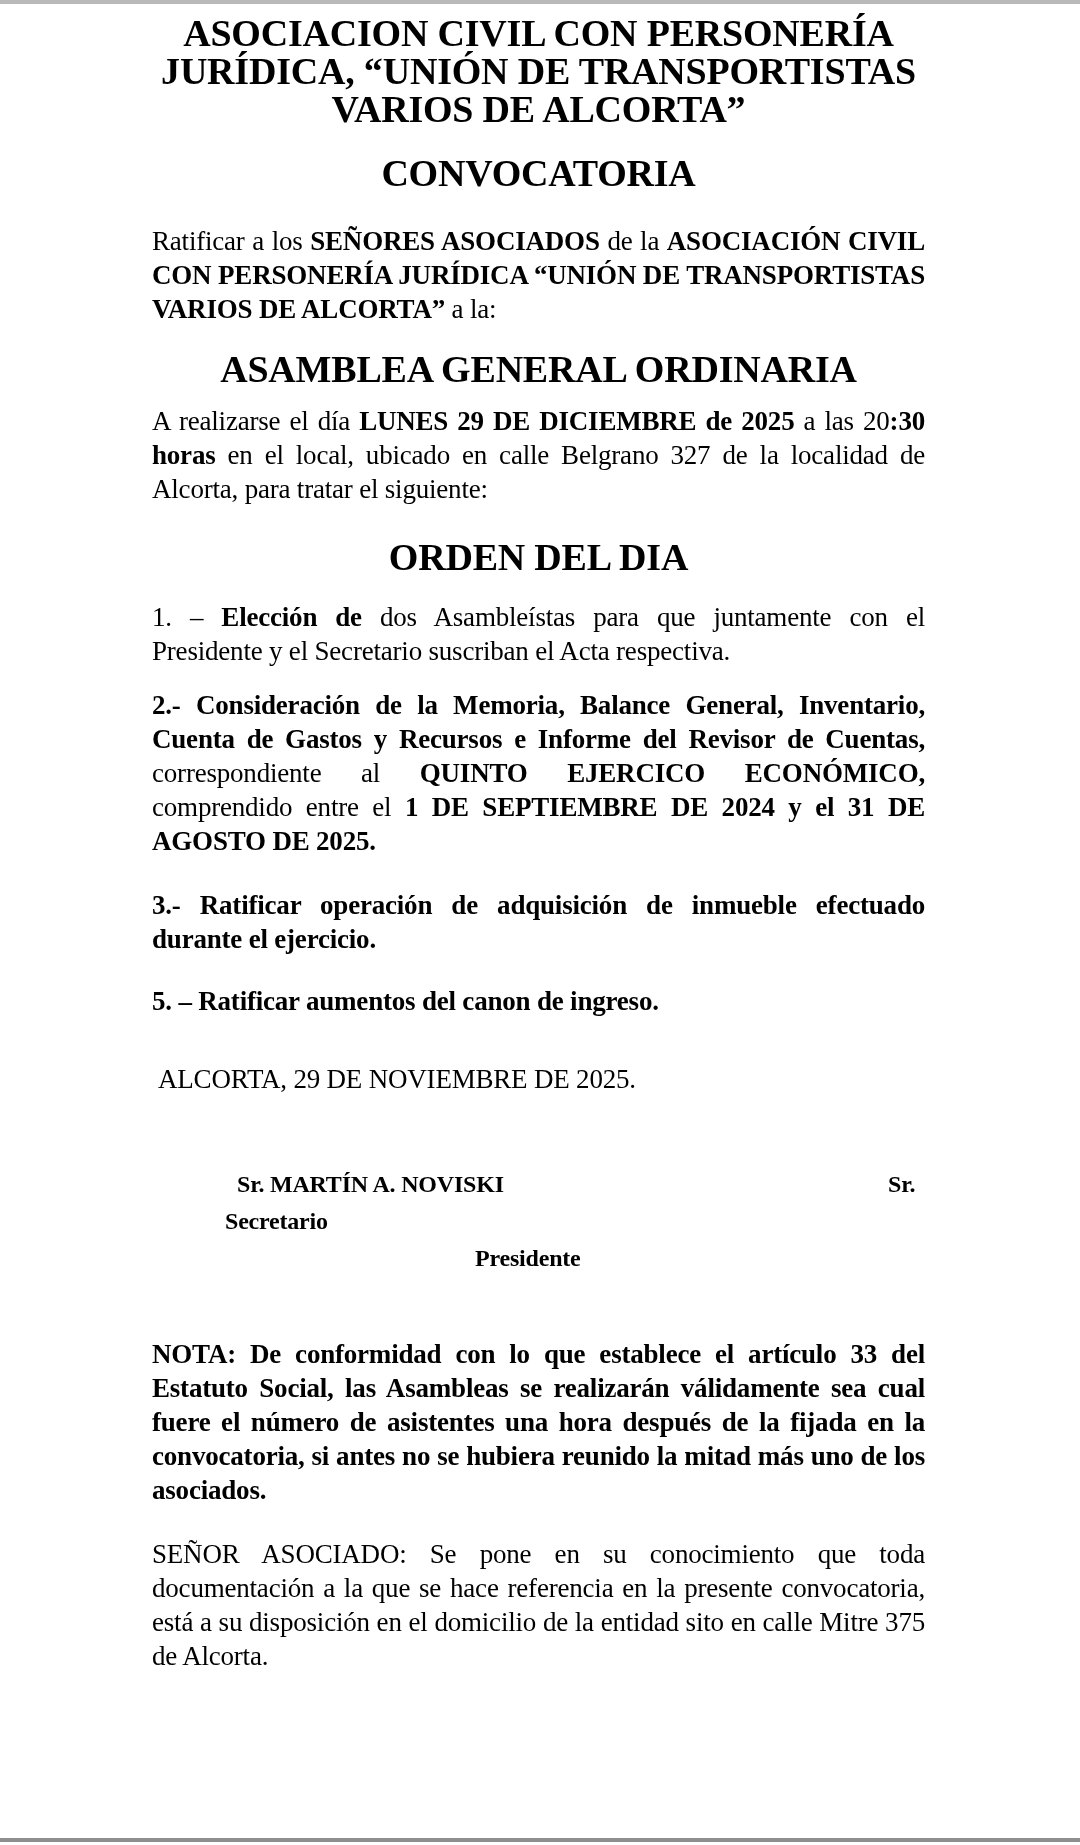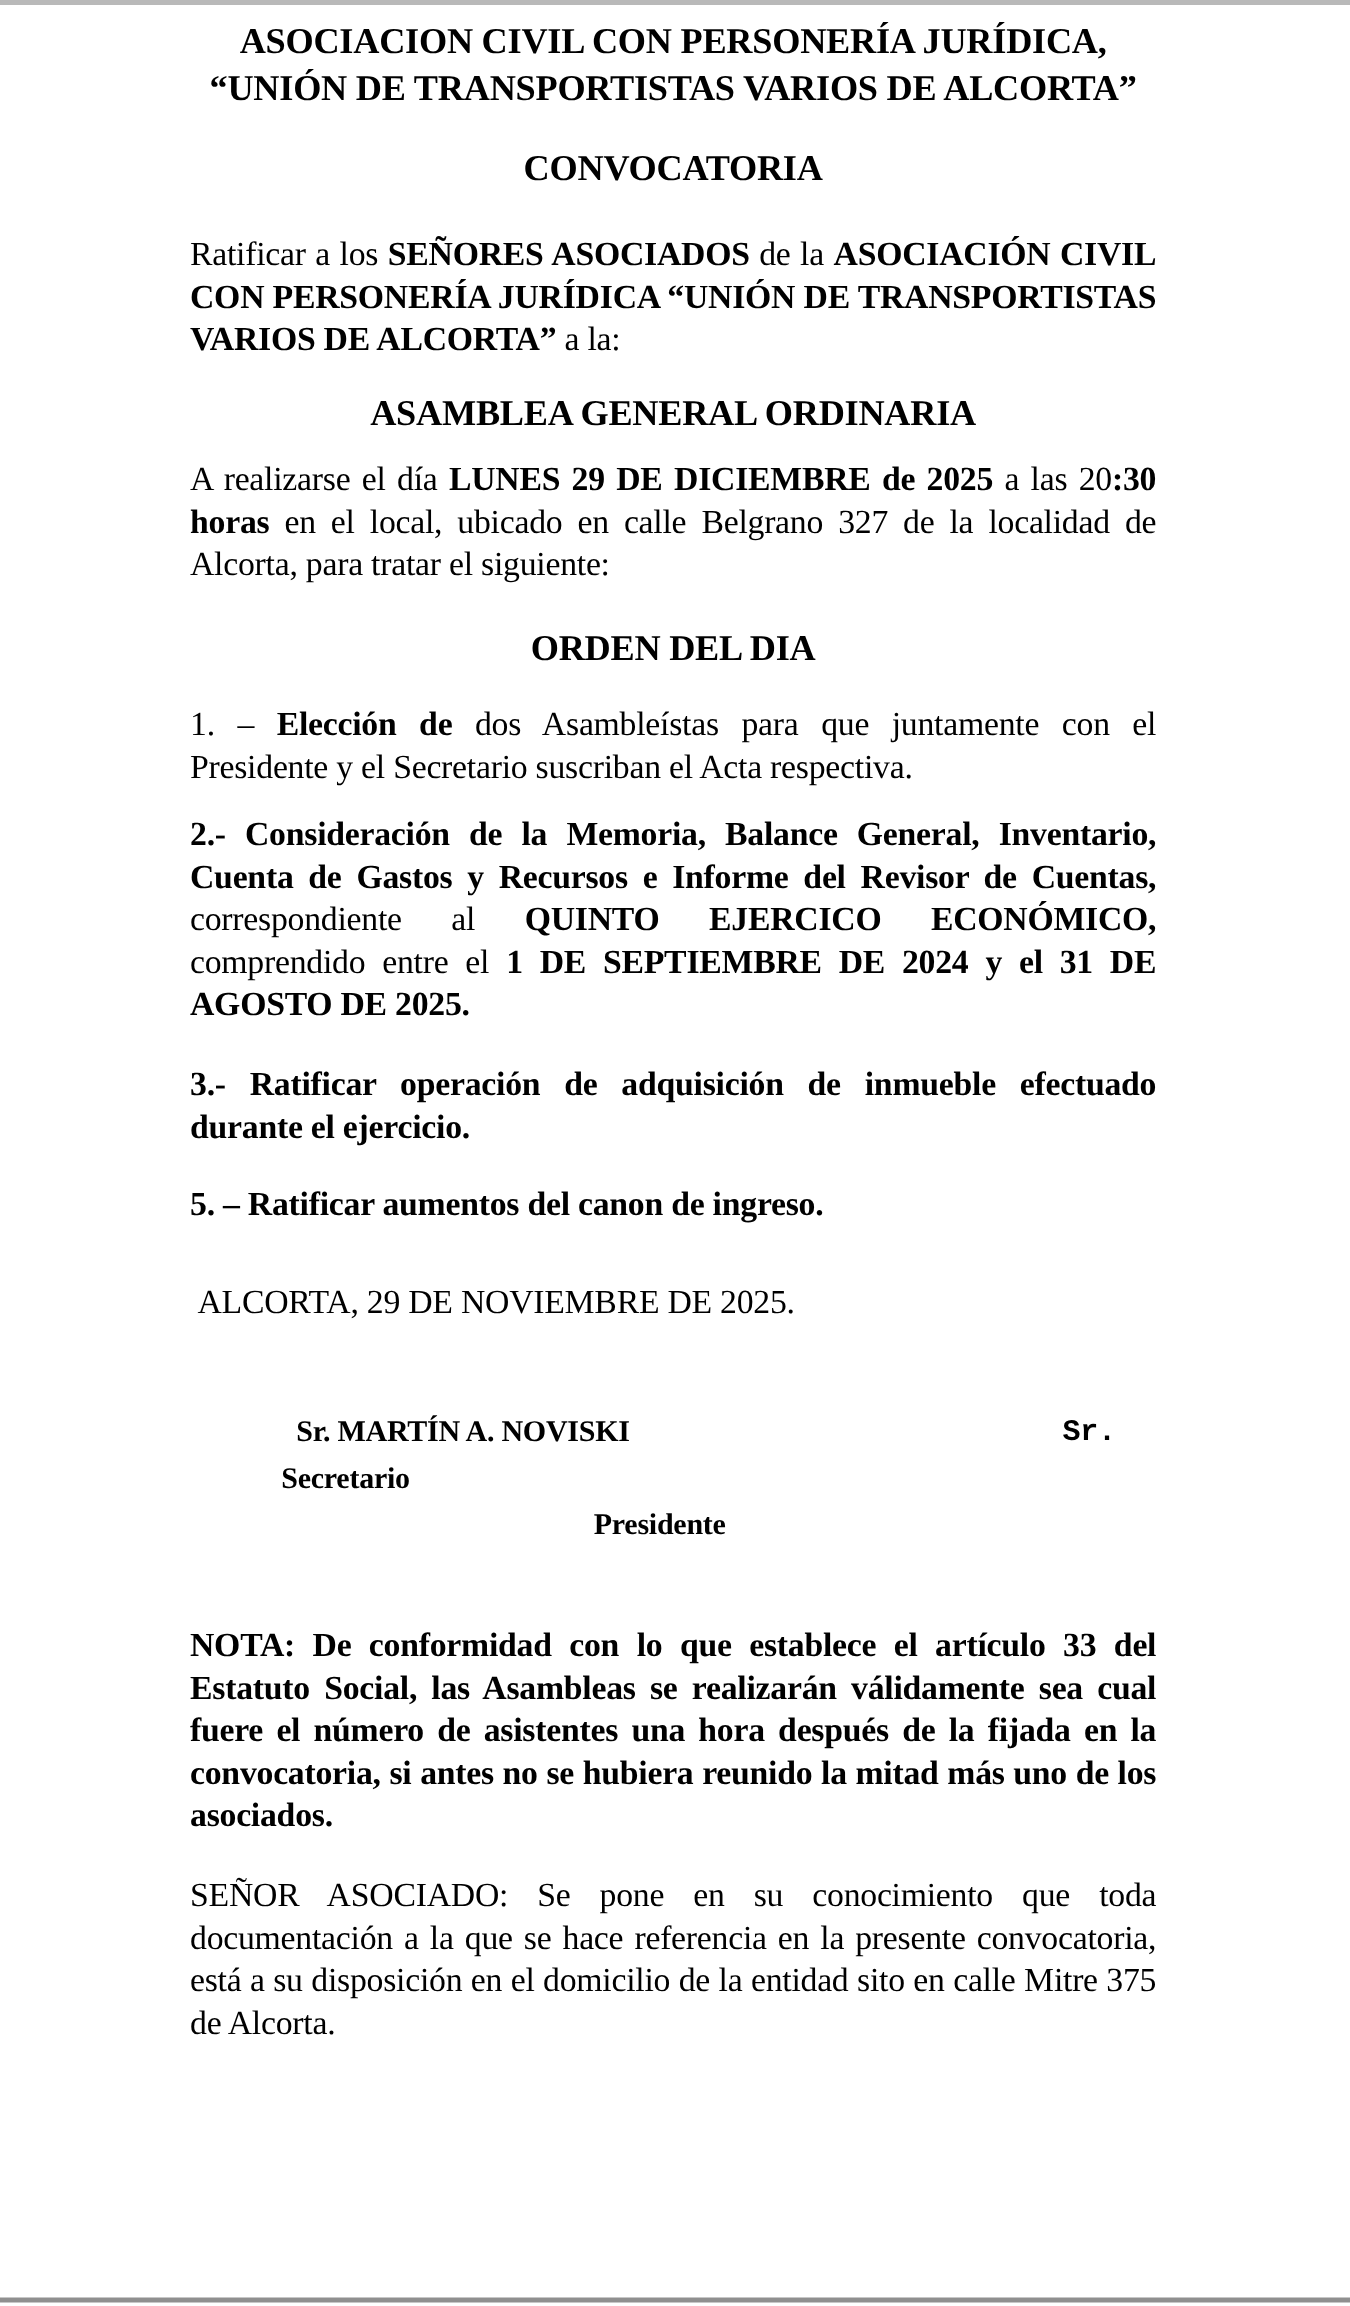--- a/index.html
+++ b/index.html
@@ -24,21 +24,21 @@
   }
   .content {
     padding: 14px 155px 0 152px;
     font-size: 27px;
     line-height: 34px;
     letter-spacing: -0.2px;
   }
   .heading {
     text-align: center;
     font-weight: bold;
-    font-size: 29px;
+    font-size: 38px;
     line-height: 38px;
   }
   .title       { margin-top: 0; }
   .h-conv      { margin-top: 26px; }
   .p-intro     { margin-top: 32px; }
   .h-asamblea  { margin-top: 24px; }
   .p-schedule  { margin-top: 16px; }
   .h-orden     { margin-top: 32px; }
   .item-1      { margin-top: 24px; }
   .item-2      { margin-top: 20px; }
@@ -48,21 +48,21 @@
   .dateline    { margin-top: 44px; padding-left: 6px; }
   .sig         { margin-top: 70px; font-weight: bold; font-size: 24px; line-height: 37px; }
   .p-nota      { margin-top: 60px; font-weight: bold; }
   .p-senor     { margin-top: 30px; }
 
   .just { text-align: justify; }
   .b    { font-weight: bold; }
 
   .sig-line  { position: relative; }
   .sig-l1-left   { padding-left: 85px;  display: inline-block; }
-  .sig-l1-right  { position: absolute; left: 698px; top: 0; font-family: Liberation Mono, monospace; }
+  .sig-l1-right  { position: absolute; left: 736px; top: 0; }
   .sig-l2        { padding-left: 184px; }
   .sig-l3        { padding-left: 73px;  }
   .sig-l4        { padding-left: 323px; }
 </style>
 </head>
 <body>
 
 <div class="rule-top"></div>
 
 <div class="content">

